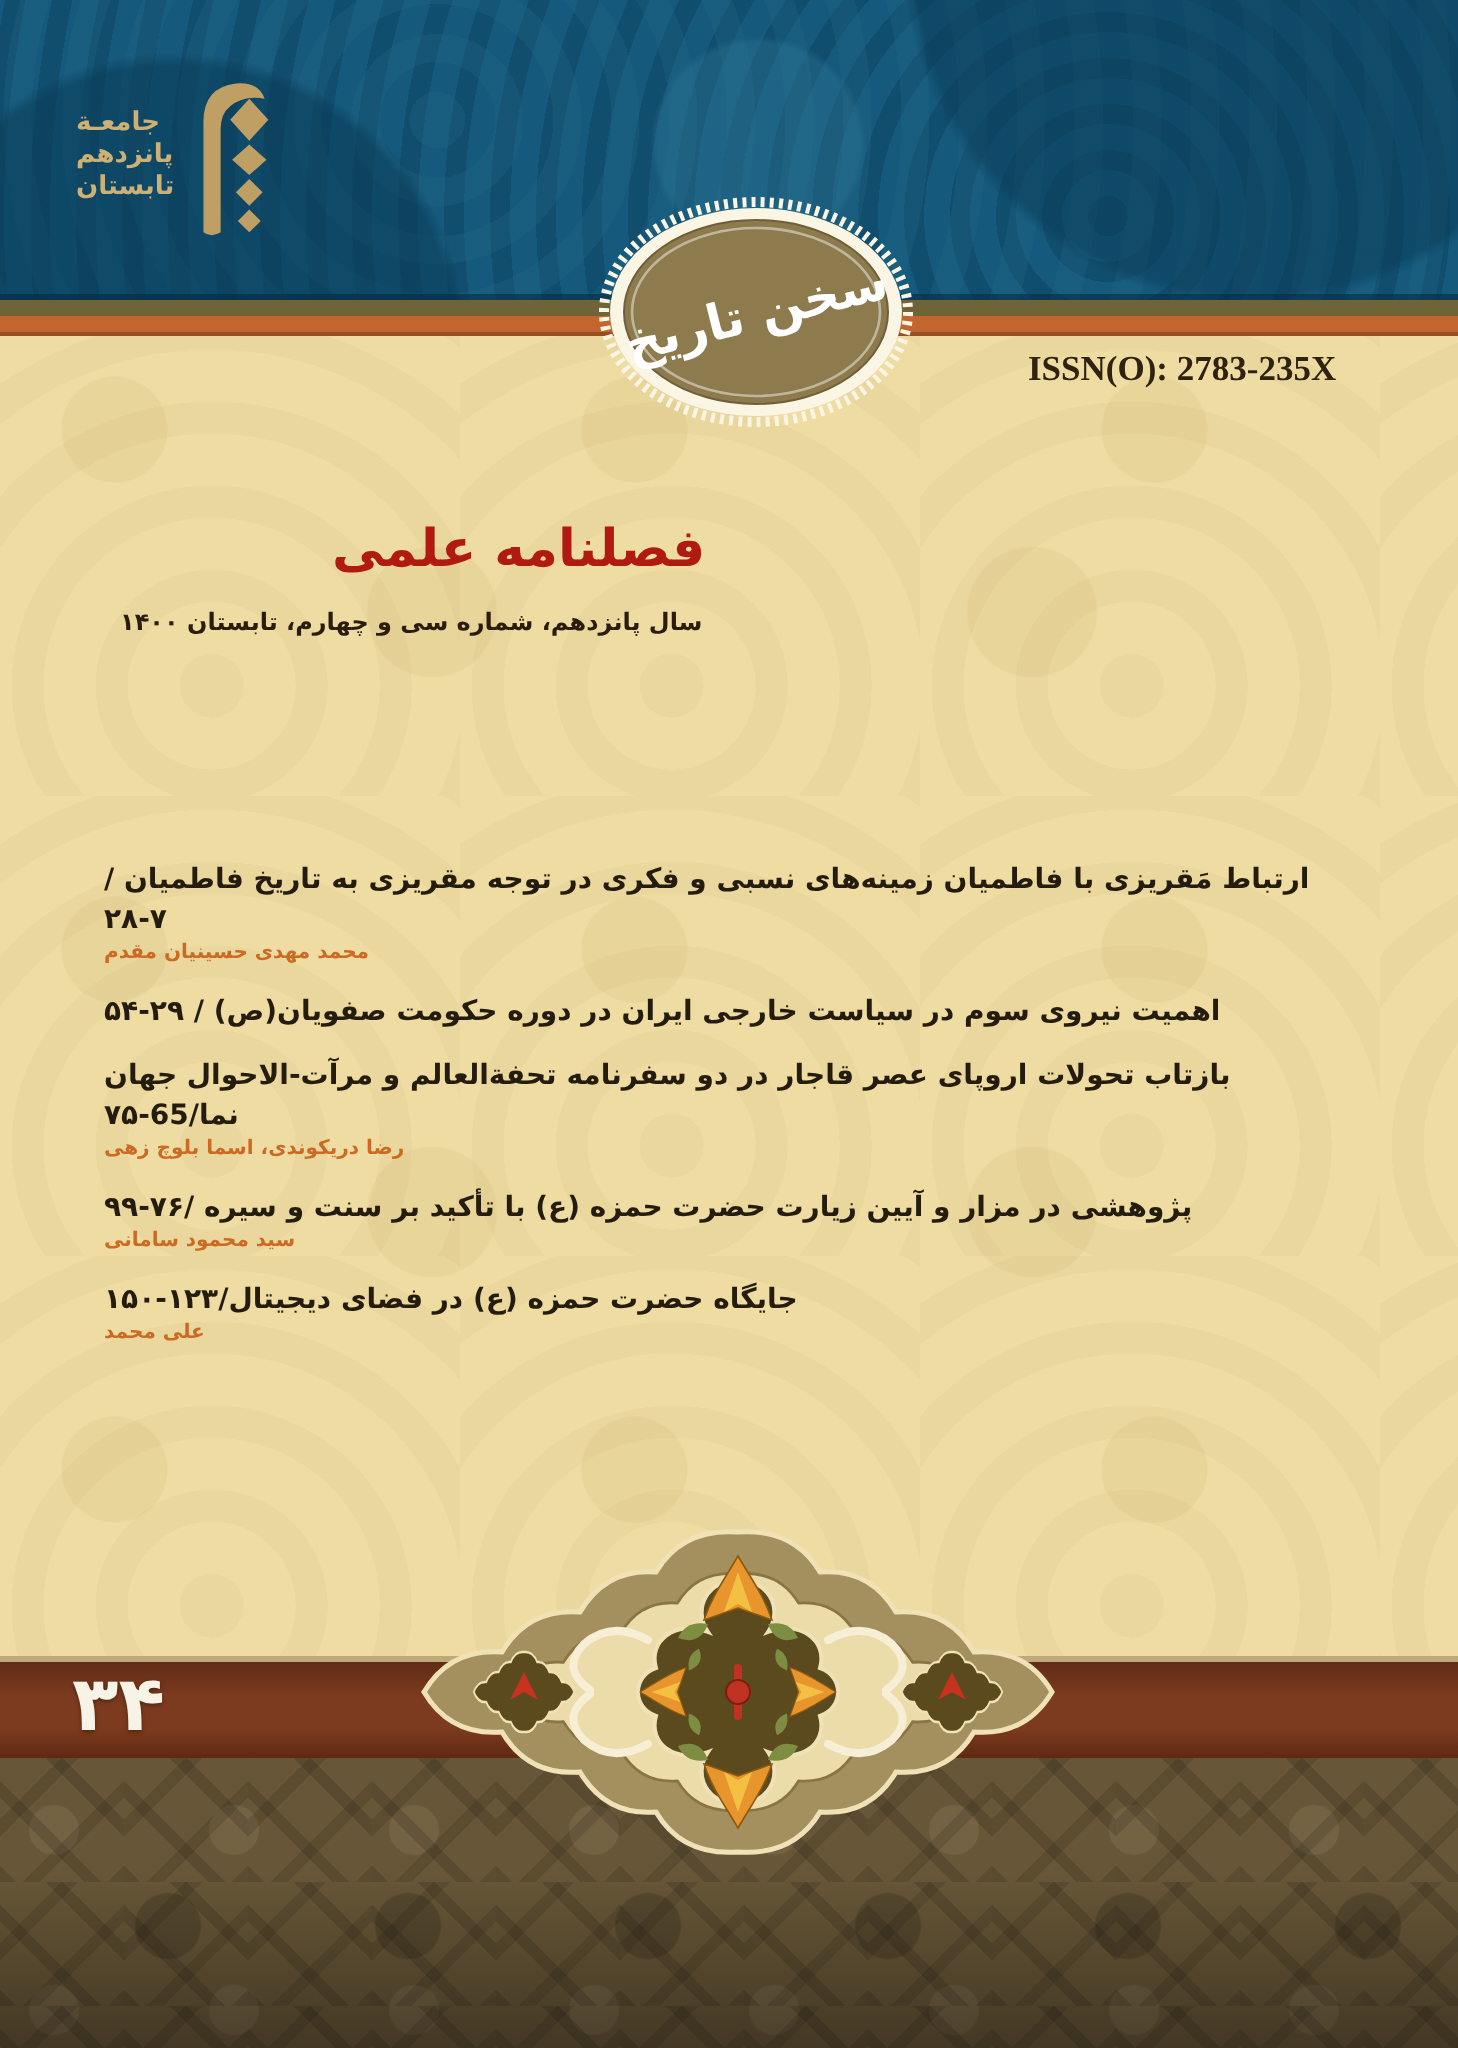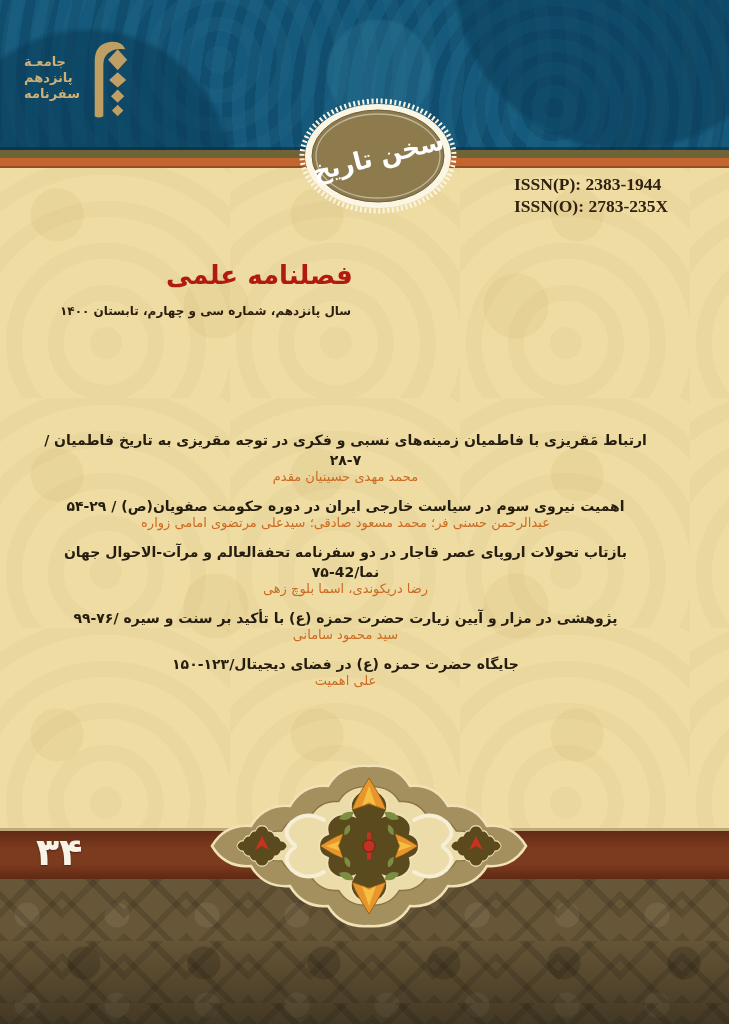--- a/index.html
+++ b/index.html
@@ -15,21 +15,21 @@
       radial-gradient(circle at 86% -15%, rgba(9,58,86,.5) 0 26%, transparent 27%),
       radial-gradient(circle at 52% 48%, rgba(52,126,156,.30) 0 13%, transparent 14%),
       repeating-radial-gradient(circle at 30% 40%, rgba(34,104,134,.28) 0 14px, transparent 14px 29px),
       repeating-radial-gradient(circle at 76% 72%, rgba(8,52,78,.30) 0 10px, transparent 10px 23px);
     box-shadow:inset 0 -3px 0 rgba(6,40,60,.55);
   }
   .stripe-olive{position:absolute;left:0;top:150px;width:729px;height:8px;background:#6e6438;}
   .stripe-orange{position:absolute;left:0;top:158px;width:729px;height:8px;background:#c3652e;border-bottom:2px solid rgba(116,64,26,.6);}
 
   
-  .logo{position:absolute;left:24px;top:36px;display:flex;align-items:center;gap:7px;}
+  .logo{position:absolute;left:38px;top:36px;display:flex;align-items:center;gap:7px;}
   .logo-text{direction:rtl;text-align:left;color:#cdb075;font-size:13px;line-height:16px;font-weight:bold;}
   .logo-emblem{width:46px;height:84px;}
 
   
   .seal{position:absolute;left:299px;top:98px;width:158px;height:116px;z-index:6;}
 
   
   .main{
     position:absolute;left:0;top:168px;width:729px;height:660px;
     background-color:#eedca3;
@@ -37,24 +37,24 @@
       radial-gradient(circle at 22% 18%, rgba(180,148,78,.10) 0 26px, transparent 27px),
       radial-gradient(circle at 72% 46%, rgba(180,148,78,.10) 0 32px, transparent 33px),
       repeating-radial-gradient(circle at 46% 76%, rgba(188,158,88,.07) 0 16px, transparent 16px 42px);
     background-size:260px 260px,300px 300px,230px 230px;
   }
   .issn{position:absolute;left:514px;top:5px;font-family:"Liberation Serif","DejaVu Serif",serif;font-size:17.5px;line-height:22px;color:#2f2210;font-weight:600;white-space:nowrap;}
   .journal-type{position:absolute;left:130px;top:92px;direction:rtl;color:#b11a10;font-size:26px;font-weight:bold;white-space:nowrap;margin-left:36px;}
   .issue-info{position:absolute;left:60px;top:136px;direction:rtl;color:#2b1d0e;font-size:12px;font-weight:bold;white-space:nowrap;}
 
   
-  .toc{position:absolute;right:70px;left:32px;top:262px;direction:rtl;text-align:center;}
+  .toc{position:absolute;right:70px;left:52px;top:262px;direction:rtl;text-align:left;}
   .toc-entry{margin-bottom:12px;}
   .toc-title{color:#241c0e;font-size:14px;font-weight:bold;line-height:20px;margin:0;}
-  .toc-authors{color:#cc6a24;font-size:13px;font-weight:400;line-height:14px;margin:0;}
+  .toc-authors{color:#cc6a24;font-size:10px;font-weight:700;line-height:14px;margin:0;}
 
   
   .band-maroon{
     position:absolute;left:0;top:828px;width:729px;height:51px;
     background:linear-gradient(to bottom,#612b15 0%,#7c3a1e 35%,#7c3a1e 70%,#5e2912 100%);
     border-top:3px solid #bfa97a;box-sizing:border-box;
   }
   .issue-number{position:absolute;left:36px;top:830px;color:#f7f3e6;font-size:38px;font-weight:bold;z-index:4;text-shadow:0 1px 2px rgba(0,0,0,.35);}
   .footer-pattern{
     position:absolute;left:0;top:879px;width:729px;height:145px;
@@ -72,21 +72,21 @@
 </head>
 <body>
 
 <div class="page">
 
   <div class="band-blue">
     <div class="logo">
       <div class="logo-text">
         <div>جامعـة</div>
         <div>پانزدهم</div>
-        <div>سفرنامه</div>
+        <div>تابستان</div>
       </div>
       <svg class="logo-emblem" viewBox="0 0 46 88">
         <path d="M7 84 L7 26 Q7 8 24 6 Q36 5 39 14 Q28 12 21 18 Q16 22 16 30 L16 84 Q11 87 7 84 Z" fill="#bf9f63"></path>
         <path d="M31 14 L41 25 L31 36 L21 25 Z" fill="#bf9f63"></path>
         <path d="M31 38 L40 46 L31 54 L22 46 Z" fill="#bf9f63"></path>
         <path d="M31 56 L38 63 L31 70 L24 63 Z" fill="#bf9f63"></path>
         <path d="M31 72 L37 78 L31 84 L25 78 Z" fill="#bf9f63"></path>
       </svg>
     </div>
   </div>
@@ -97,49 +97,47 @@
   <svg class="seal" viewBox="0 0 158 116">
     <ellipse cx="79" cy="58" rx="76" ry="55" fill="none" stroke="#fbf5e4" stroke-width="5" stroke-dasharray="2 2.6"></ellipse>
     <ellipse cx="79" cy="58" rx="73" ry="52" fill="#fbf5e4"></ellipse>
     <ellipse cx="79" cy="58" rx="66" ry="46" fill="#8d7b4e" stroke="#6e5f3a" stroke-width="1"></ellipse>
     <ellipse cx="79" cy="58" rx="62" ry="42" fill="none" stroke="rgba(255,255,255,.45)" stroke-width="1.3"></ellipse>
     <text x="79" y="67" text-anchor="middle" transform="rotate(-14 79 58)" font-family="DejaVu Sans, sans-serif" font-size="25" font-weight="bold" fill="#ffffff">سخن تاریخ</text>
   </svg>
 
   <div class="main">
     <div class="issn">
-      <div>ISSN(P): 2383-1944</div>
       <div>ISSN(O): 2783-235X</div>
     </div>
 
     <div class="journal-type">فصلنامه علمی</div>
     <div class="issue-info">سال پانزدهم، شماره سی و چهارم، تابستان ۱۴۰۰</div>
 
     <div class="toc">
       <div class="toc-entry">
         <p class="toc-title">ارتباط مَقریزی با فاطمیان زمینه‌های نسبی و فکری در توجه مقریزی به تاریخ فاطمیان /۷-۲۸</p>
         <p class="toc-authors">محمد مهدی حسینیان مقدم</p>
       </div>
       <div class="toc-entry">
         <p class="toc-title">اهمیت نیروی سوم در سیاست خارجی ایران در دوره حکومت صفویان(ص) / ۲۹-۵۴</p>
-        <p class="toc-authors">عبدالرحمن حسنی فر؛ محمد مسعود صادقی؛ سیدعلی مرتضوی امامی زواره</p>
       </div>
       <div class="toc-entry">
-        <p class="toc-title">بازتاب تحولات اروپای عصر قاجار در دو سفرنامه تحفةالعالم و مرآت-الاحوال جهان نما/42-۷۵</p>
+        <p class="toc-title">بازتاب تحولات اروپای عصر قاجار در دو سفرنامه تحفةالعالم و مرآت-الاحوال جهان نما/65-۷۵</p>
         <p class="toc-authors">رضا دریکوندی، اسما بلوچ زهی</p>
       </div>
       <div class="toc-entry">
         <p class="toc-title">پژوهشی در مزار و آیین زیارت حضرت حمزه (ع) با تأکید بر سنت و سیره /۷۶-۹۹</p>
         <p class="toc-authors">سید محمود سامانی</p>
       </div>
       <div class="toc-entry">
       </div>
       <div class="toc-entry">
         <p class="toc-title">جایگاه حضرت حمزه (ع) در فضای دیجیتال/۱۲۳-۱۵۰</p>
-        <p class="toc-authors">علی اهمیت</p>
+        <p class="toc-authors">علی محمد</p>
       </div>
     </div>
   </div>
 
   <div class="band-maroon"></div>
   <div class="issue-number">۳۴</div>
   <div class="footer-pattern"></div>
 
   <svg class="ornament" viewBox="0 0 330 172">
     <defs>

